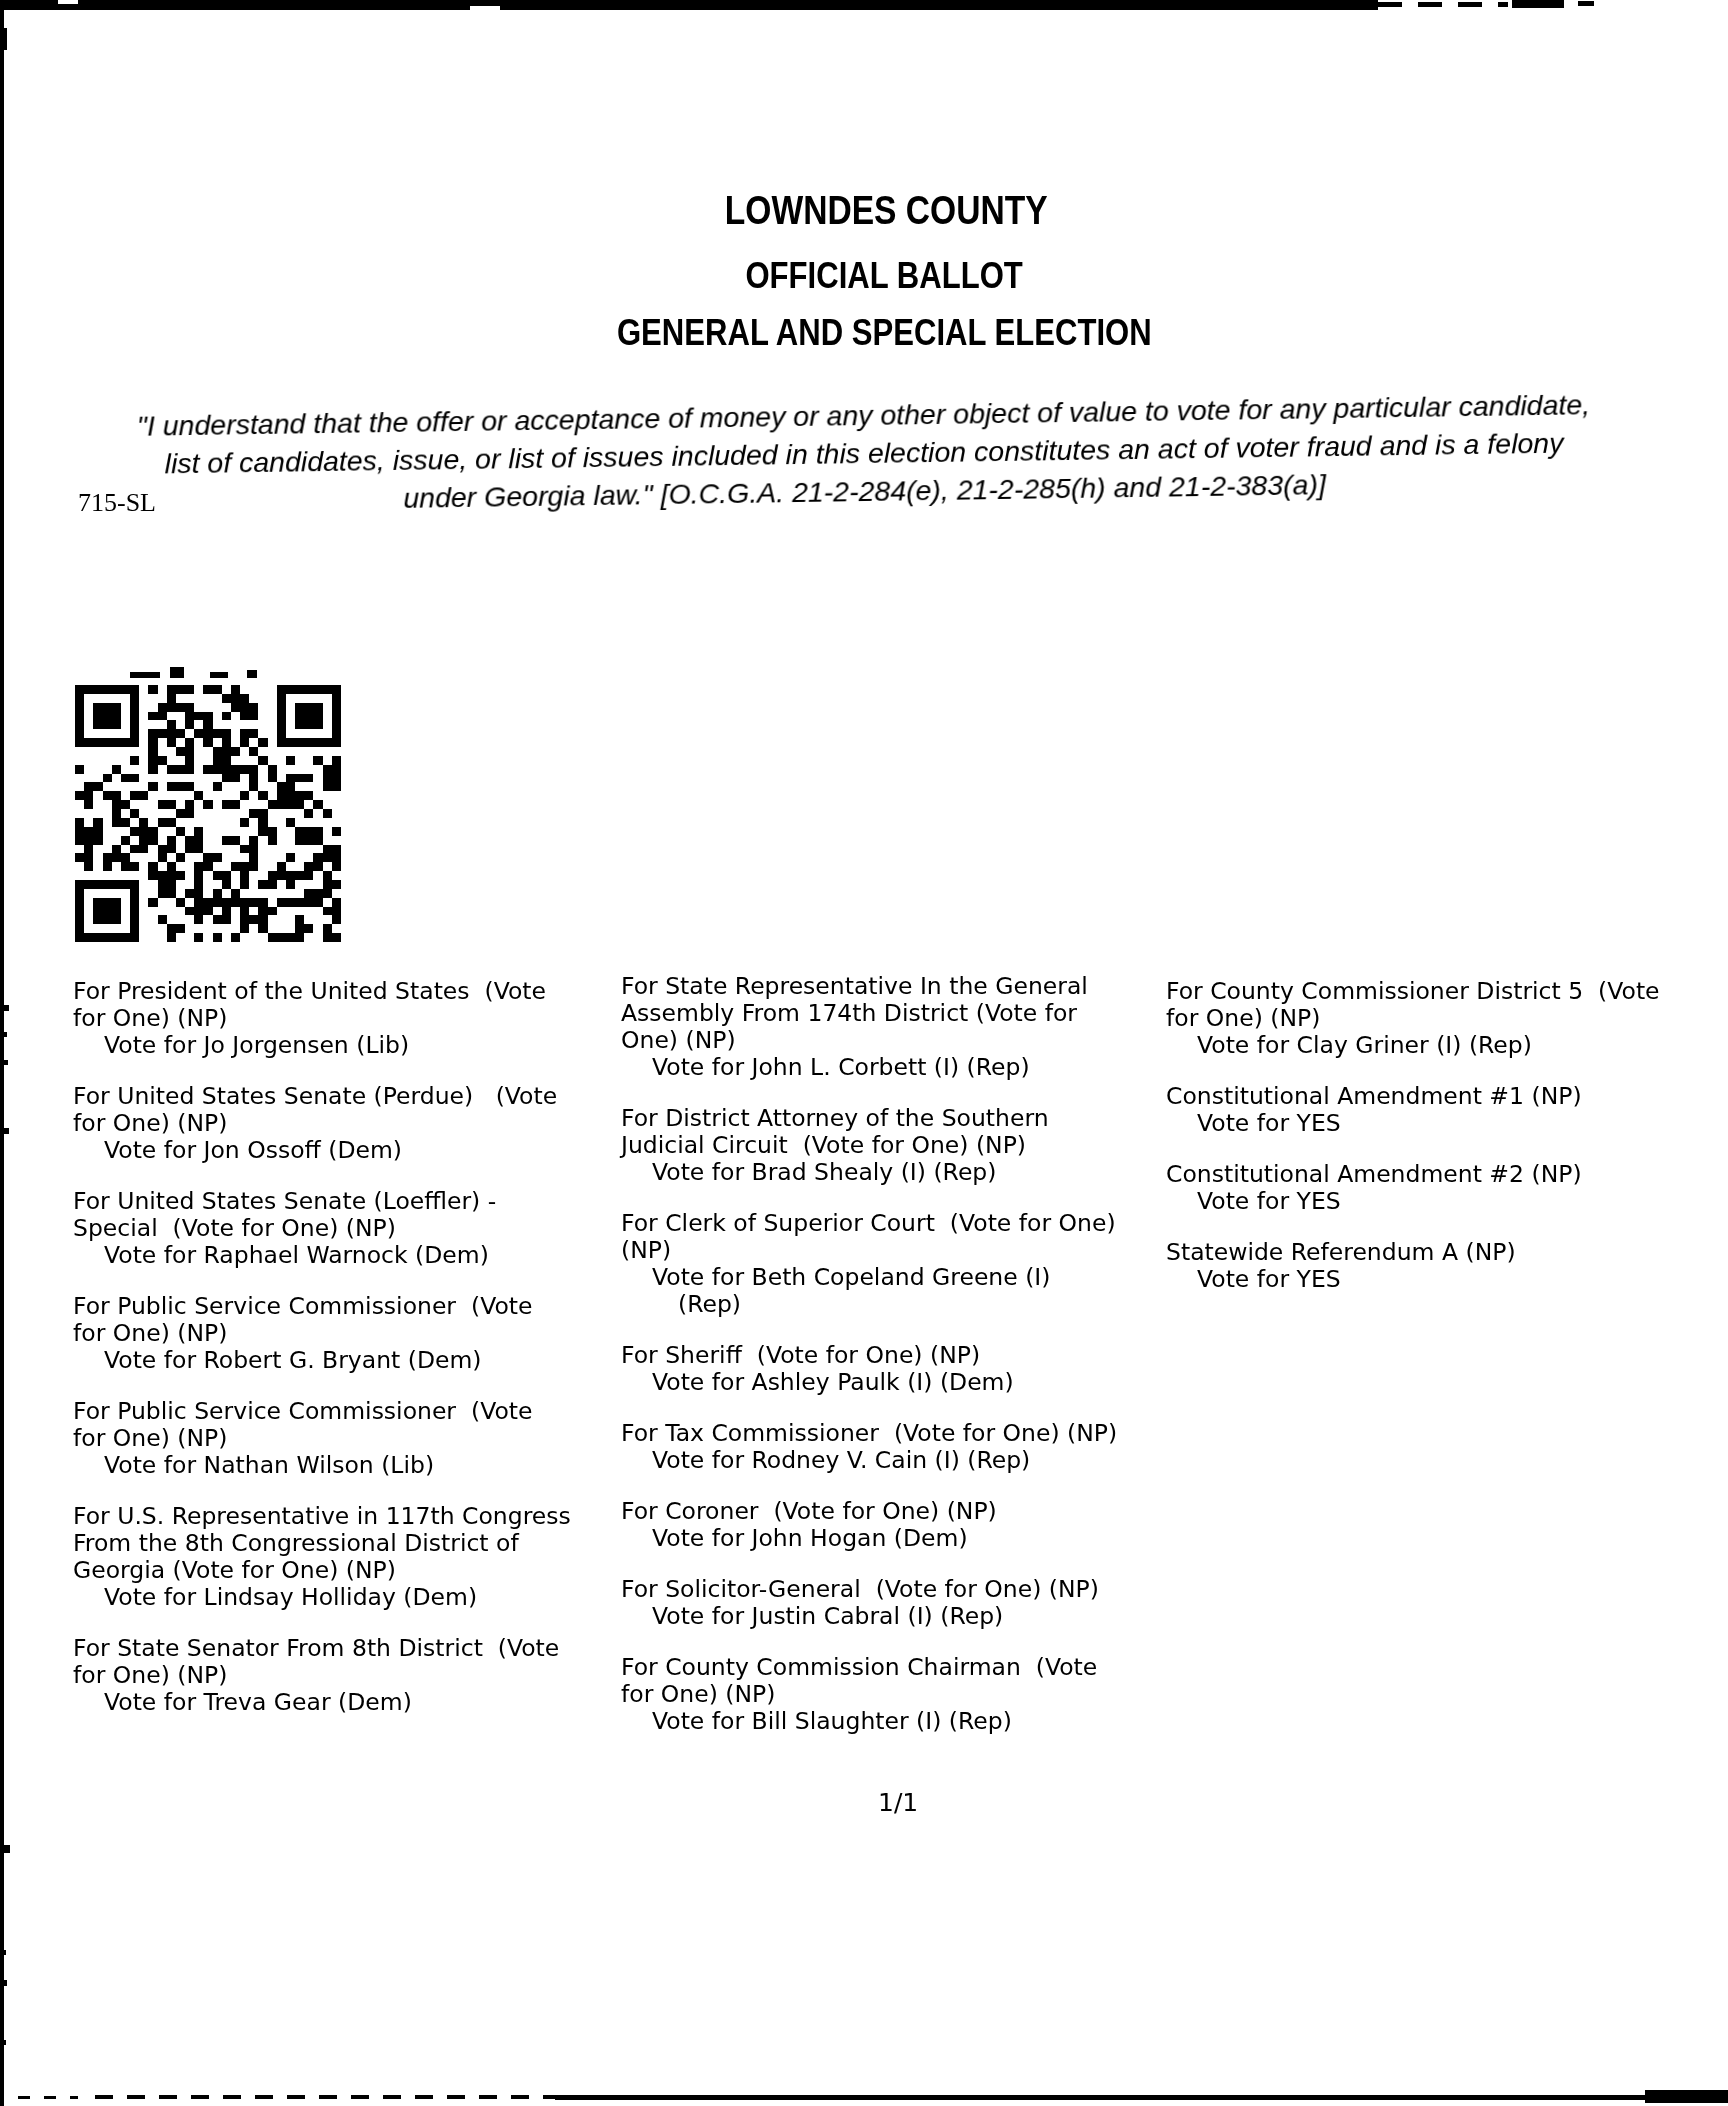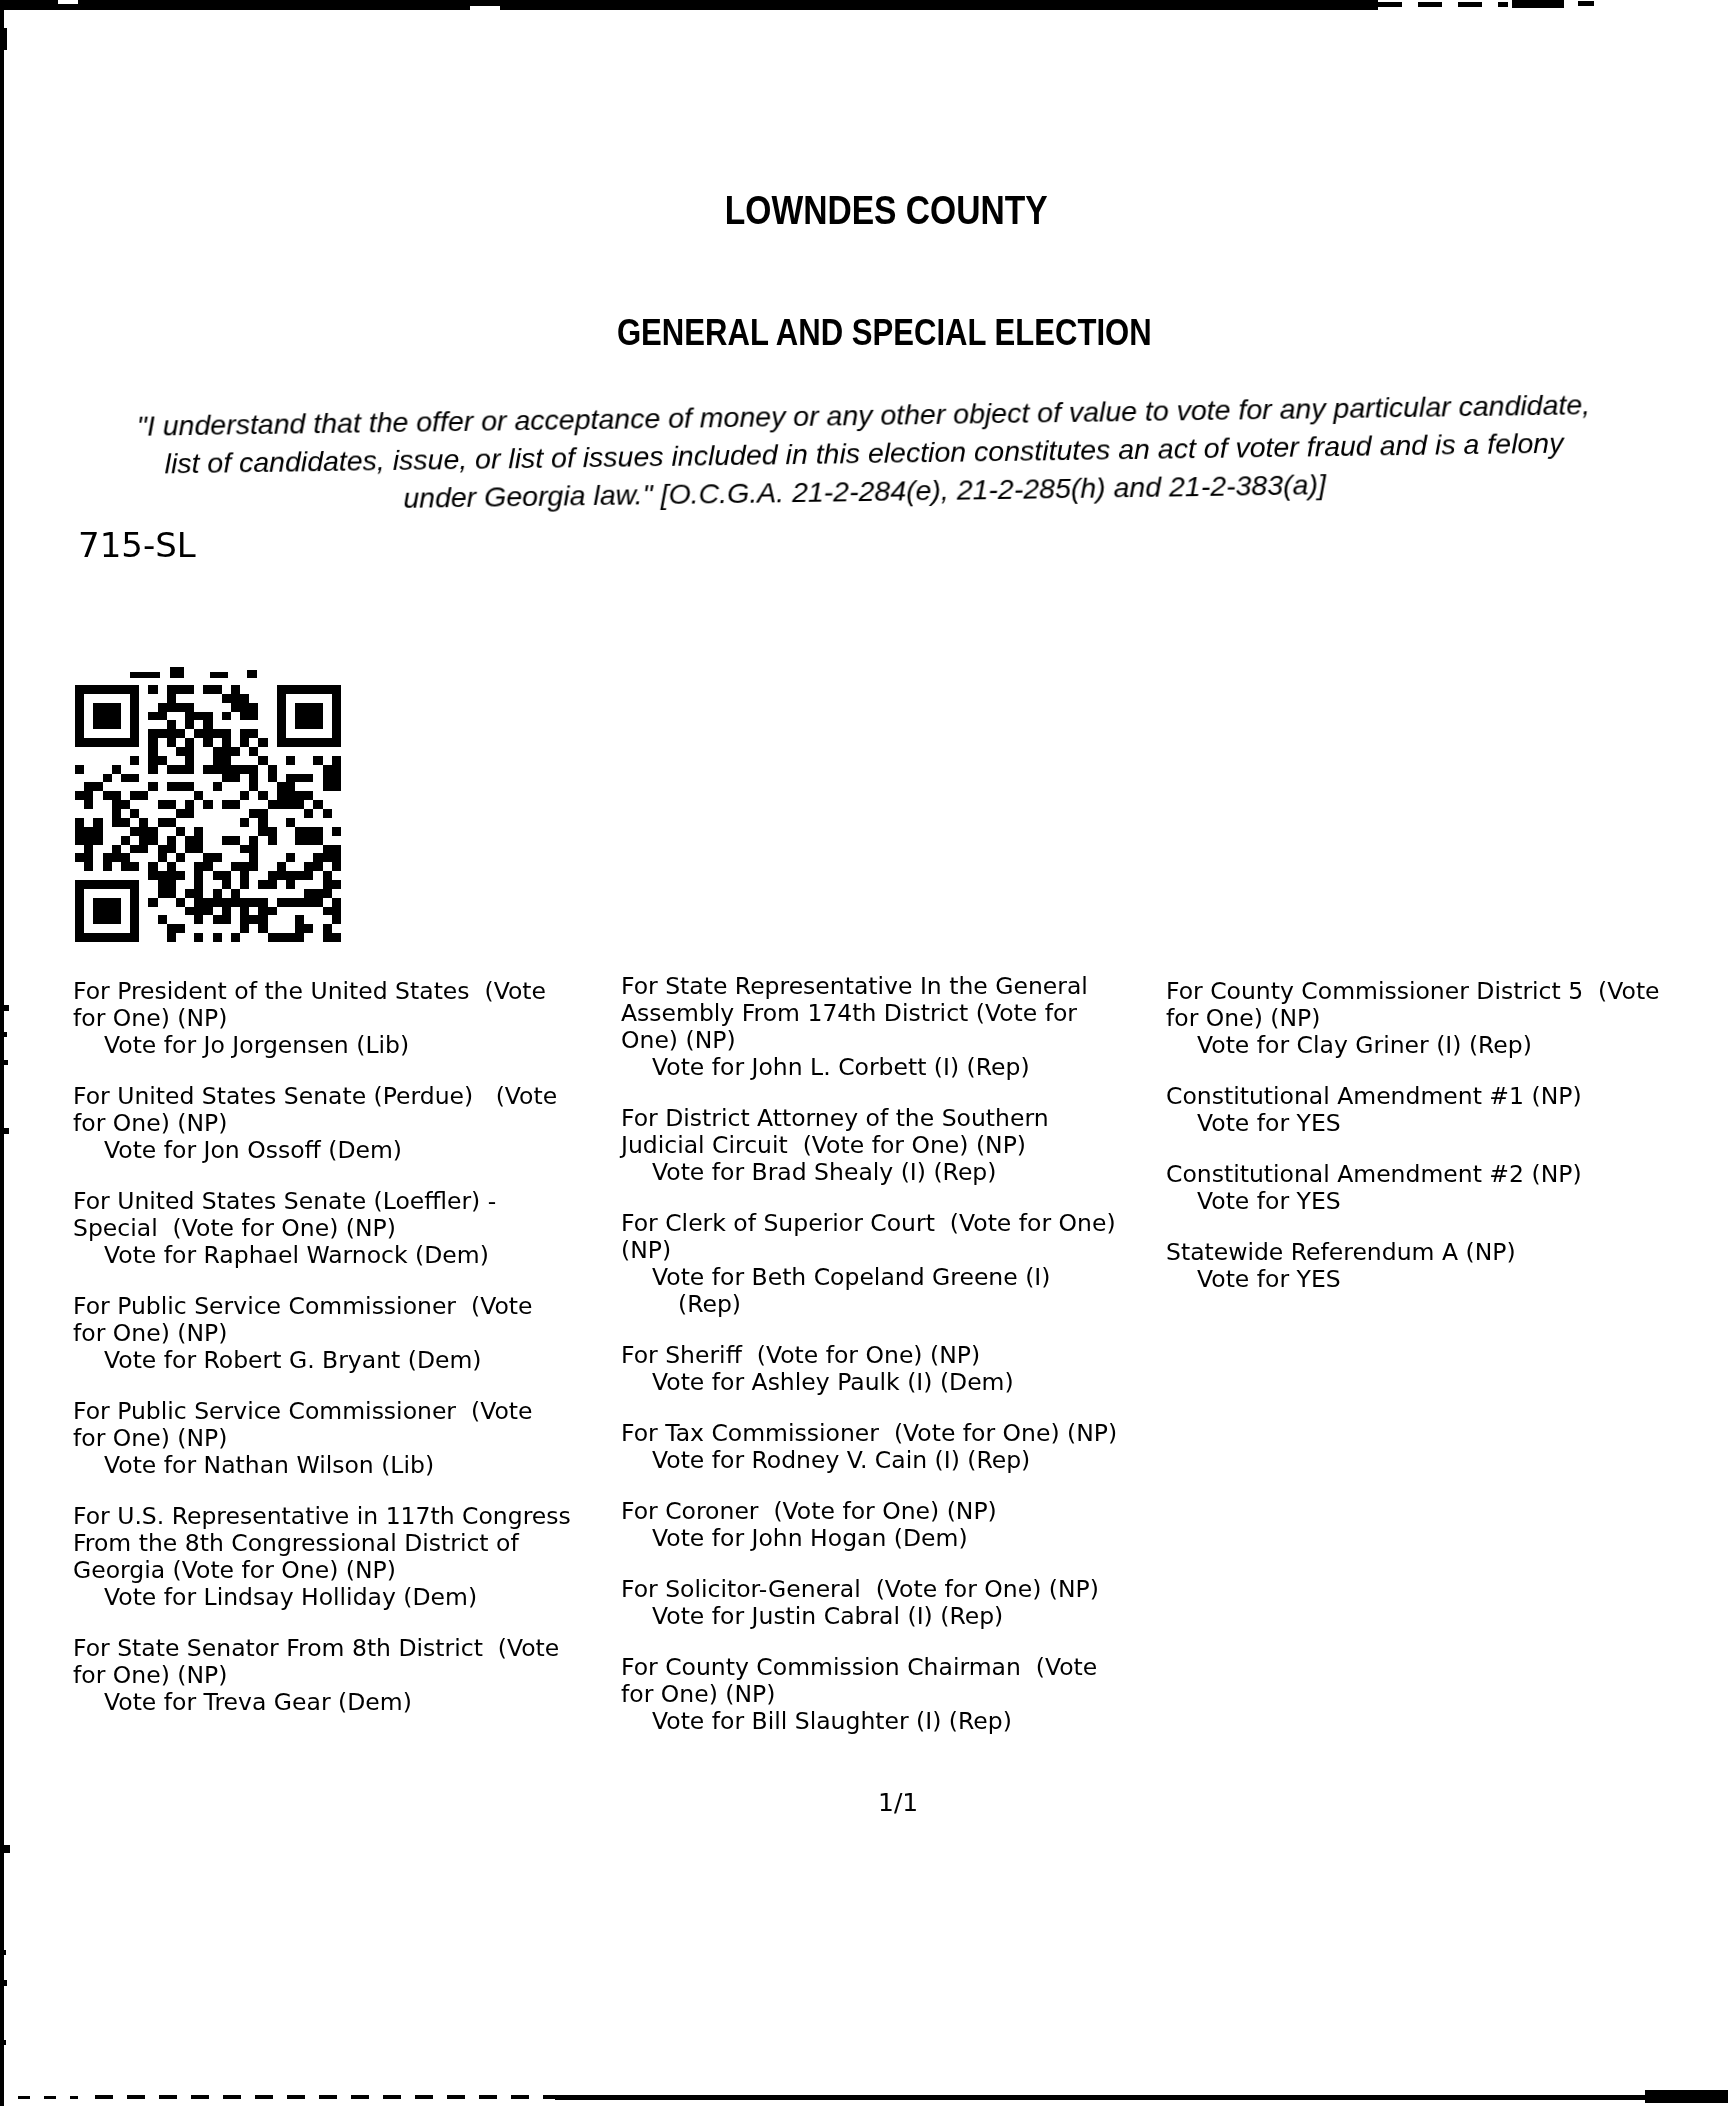--- a/index.html
+++ b/index.html
@@ -51,21 +51,21 @@
   .h-ballot { top:213px; font-size:37px; }
   .h-el1    { top:270px; font-size:37px; }
   .h-el2    { top:306px; font-size:37px; }
   .h-date   { top:341px; font-size:37px; }
 
   
   .disclaimer { position:absolute; top:396px; left:0; width:1728px; text-align:center;
                 font-family:"Liberation Sans", sans-serif; font-style:italic;
                 font-size:28.5px; line-height:38px; transform:rotate(-0.85deg); }
 
-  .style-code { position:absolute; left:78px; top:525px; font-size:34px; }
+  .style-code { position:absolute; left:78px; top:488px; font-size:26px;font-family:Liberation Serif, serif; }
 
   
   #qr { position:absolute; left:75px; top:685px; }
 
   
   #columns { position:absolute; left:0; top:0; width:1380px; height:2106px; }
   .col { position:absolute; width:562px; white-space:pre; }
   .col-1 { left:73px;   top:978px; }
   .col-2 { left:621px;  top:973px; }
   .col-3 { left:1166px; top:978px; }
@@ -102,20 +102,23 @@
   <div class="edge edge-bot-s1"></div>
   <div class="edge edge-bot-s2"></div>
   <div class="speck speck1"></div>
   <div class="speck speck2"></div>
   <div class="speck speck3"></div>
   <div class="speck speck4"></div>
 
   <div class="h-line h-county scanned">
     <span class="cond">LOWNDES COUNTY</span>
   </div>
+  <div class="h-line h-ballot scanned">
+    <span class="cond">OFFICIAL BALLOT</span>
+  </div>
   <div class="h-line h-el1 scanned">
     <span class="cond">GENERAL AND SPECIAL ELECTION</span>
   </div>
 
   <div class="disclaimer scanned">
     <div>"I understand that the offer or acceptance of money or any other object of value to vote for any particular candidate,</div>
     <div>list of candidates, issue, or list of issues included in this election constitutes an act of voter fraud and is a felony</div>
     <div>under Georgia law." [O.C.G.A. 21-2-284(e), 21-2-285(h) and 21-2-383(a)]</div>
   </div>
 

